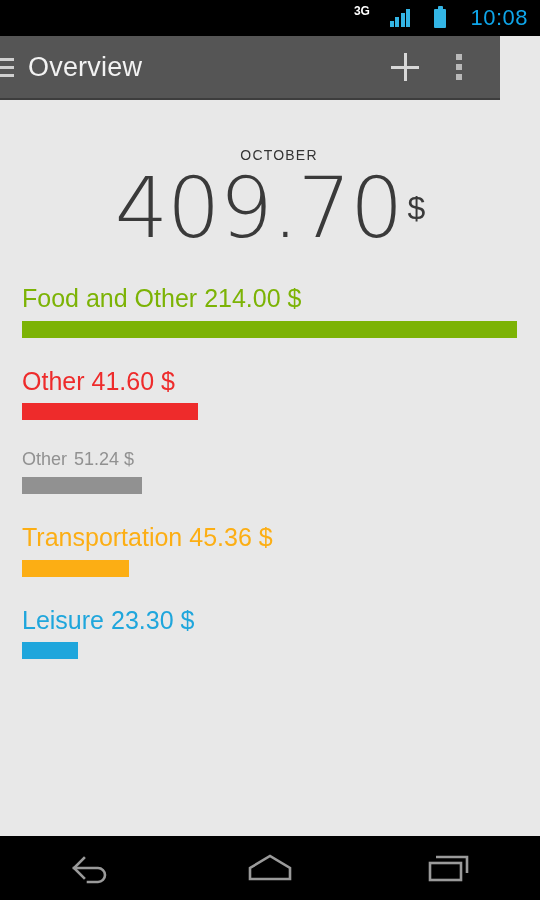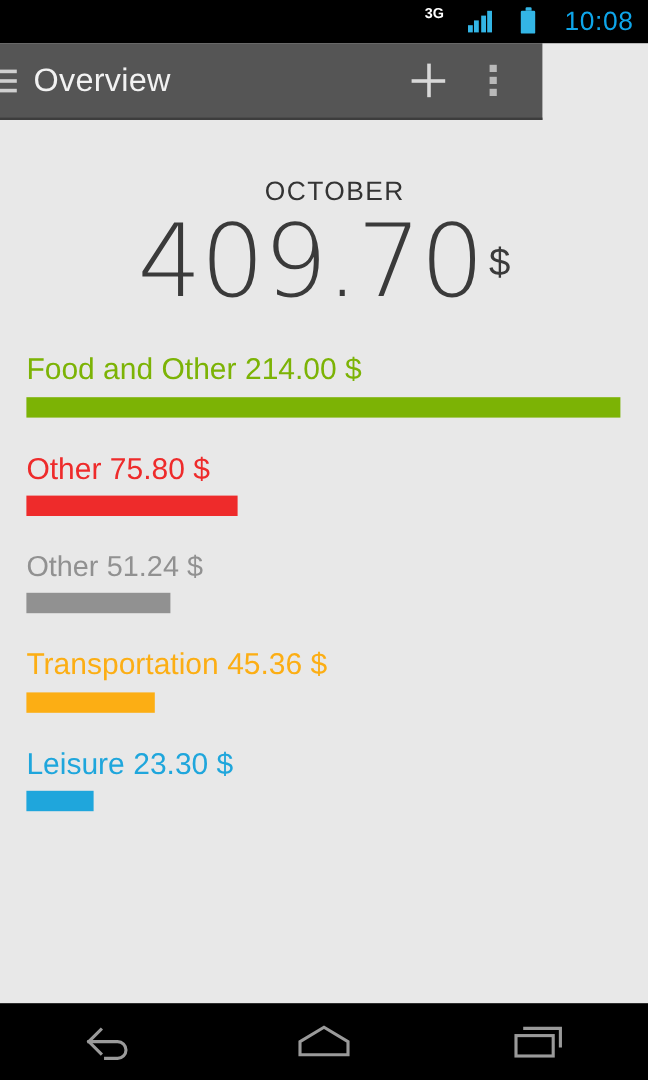--- a/index.html
+++ b/index.html
@@ -28,21 +28,21 @@
   .signal i:nth-child(4){ height:18px; }
   .battery { position:relative; width:12px; height:19px; background:#33b5e5; border-radius:1px; }
   .battery::before {
     content:""; position:absolute; top:-3px; left:3.5px;
     width:5px; height:3px; background:#33b5e5; border-radius:1px 1px 0 0;
   }
   .clock { font-size:22px; color:#0ea5e9; letter-spacing:0.5px; line-height:1; }
 
   
   .action-bar {
-    position:absolute; top:36px; left:0; width:452px; height:64px;
+    position:absolute; top:36px; left:0; width:500px; height:64px;
     background:#555555; border-bottom:2px solid #3d3d3d;
     display:flex; align-items:center;
   }
   .drawer-icon {
     width:22px; height:24px; margin-left:-8px; flex:none;
     display:flex; flex-direction:column; justify-content:center; gap:5px;
   }
   .drawer-icon i { display:block; height:3px; background:#d0d0d0; width:100%; }
   .ab-title {
     color:#f2f2f2; font-size:27px; font-weight:400;
@@ -59,40 +59,40 @@
     width:54px; height:54px; margin-right:14px; flex:none;
     display:flex; flex-direction:column; align-items:center;
     justify-content:center; gap:4px;
   }
   .overflow-icon i { display:block; width:6px; height:6px; background:#b9b9b9; }
 
   
   .content { position:absolute; top:100px; left:0; width:540px; height:736px; background:#e8e8e8; }
   .month {
     text-align:center; margin-top:47px;
-    font-size:22px; color:#343434; letter-spacing:1.2px;
+    font-size:14px; color:#343434; letter-spacing:1.2px;
     font-family:"Liberation Sans Narrow","Liberation Sans",sans-serif;
     margin-left:18px;
   }
   .total-row {
     display:flex; justify-content:center; align-items:center;
     margin-top:3px;
   }
   .total-amount {
     font-size:84px; color:#3a3a3a; font-weight:300;
     letter-spacing:-1px; line-height:1;
     font-family:"DejaVu Sans Light","DejaVu Sans",sans-serif;
   }
   .total-currency { font-size:32px; color:#3a3a3a; font-weight:300; margin-left:5px; }
 
   
   .cat-list { margin-top:34px; padding-left:22px; }
   .cat-row { margin-bottom:29px; }
   .cat-label { font-size:25px; line-height:1.18; white-space:nowrap; }
-  .cat-label.small { font-size:24px; }
+  .cat-label.small { font-size:18px; }
   .cat-amount { margin-left:7px;margin-top:11px; }
   .cat-bar { height:17px; margin-top:7px; }
 
   
   .nav-bar {
     position:absolute; bottom:0; left:0; width:540px; height:64px;
     background:#000; display:flex; align-items:center;
   }
   .nav-btn { flex:1 1 0; display:flex; align-items:center; justify-content:center; height:64px; }
   .nav-btn svg { display:block; }
@@ -143,21 +143,21 @@
 
       <div class="cat-row">
         <div class="cat-label" style="color: rgb(124, 179, 5);">
           <span>Food and Other</span><span class="cat-amount">214.00 $</span>
         </div>
         <div class="cat-bar" style="background: rgb(124, 179, 5); width: 495px;"></div>
       </div>
 
       <div class="cat-row">
         <div class="cat-label" style="color: rgb(238, 43, 43);">
-          <span>Other</span><span class="cat-amount">75.80 $</span>
+          <span>Other</span><span class="cat-amount">41.60 $</span>
         </div>
         <div class="cat-bar" style="background: rgb(238, 43, 43); width: 176px;"></div>
       </div>
 
       <div class="cat-row">
         <div class="cat-label small" style="color: rgb(145, 145, 145);">
           <span>Other</span><span class="cat-amount">51.24 $</span>
         </div>
         <div class="cat-bar" style="background: rgb(145, 145, 145); width: 120px;"></div>
       </div>

